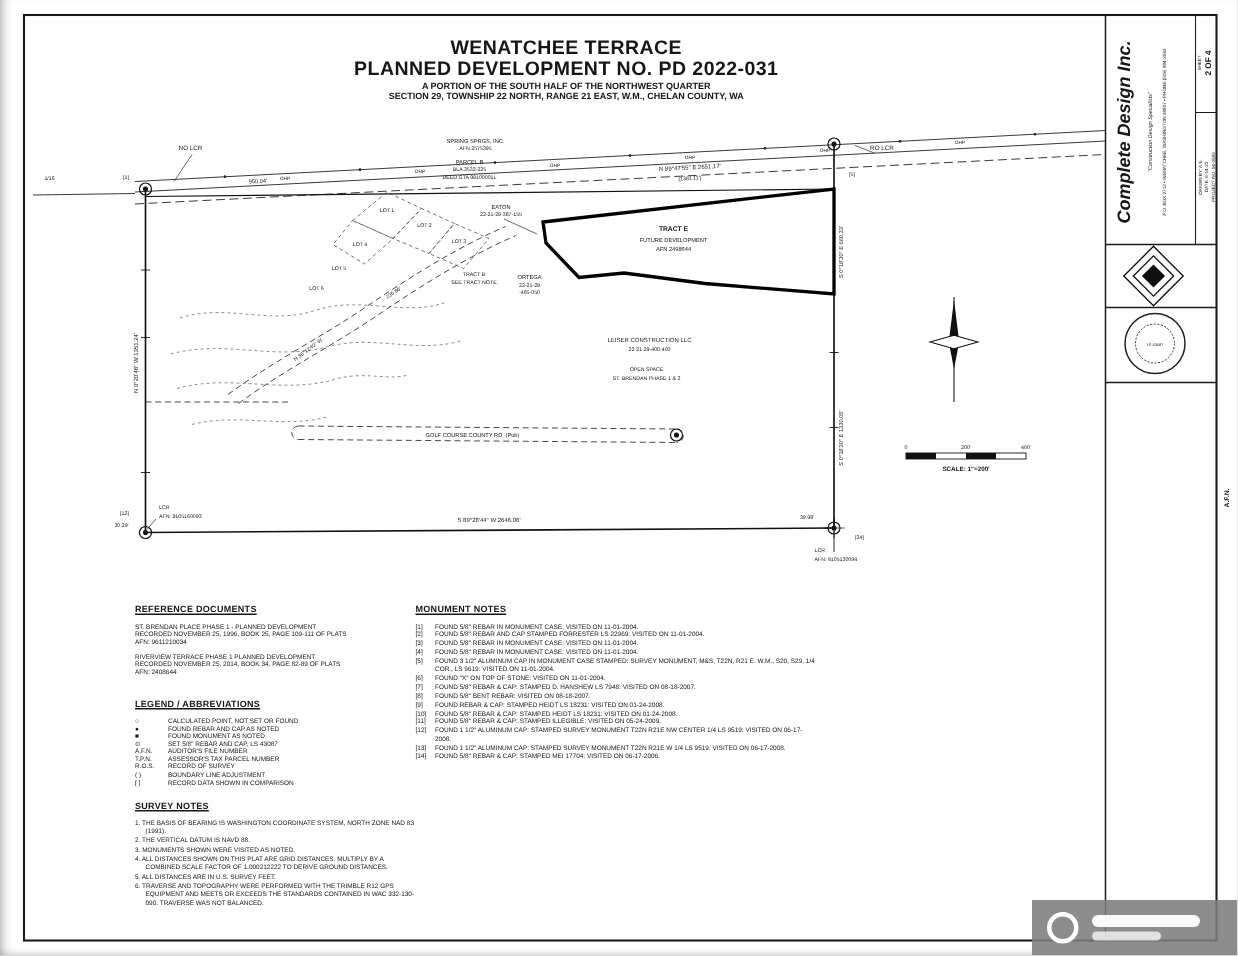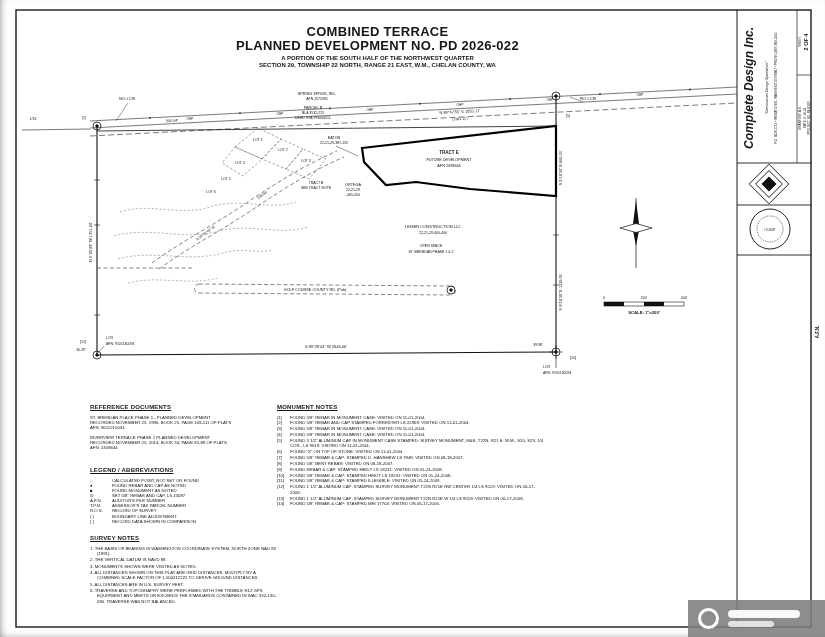--- a/index.html
+++ b/index.html
@@ -256,22 +256,22 @@
         <circle cx="770" cy="229" r="20" stroke-width="1"></circle>
         <circle cx="770" cy="229" r="13" stroke-width="0.6" stroke-dasharray="1.4,1"></circle>
         <text class="sealc" x="770" y="230.5" text-anchor="middle" stroke="none">LS 43087</text>
       </g>
     </g>
 
     <text class="s45" text-anchor="middle" transform="translate(819,332) rotate(-90)">A.F.N.</text>
   </svg>
 
   <div class="titles">
-    <div class="t1">COMBINED TERRACE</div>
-    <div class="t2">PLANNED DEVELOPMENT NO. PD 2026-022</div>
+    <div class="t1">WENATCHEE TERRACE</div>
+    <div class="t2">PLANNED DEVELOPMENT NO. PD 2022-031</div>
     <div class="t3">A PORTION OF THE SOUTH HALF OF THE NORTHWEST QUARTER</div>
     <div class="t4">SECTION 29, TOWNSHIP 22 NORTH, RANGE 21 EAST, W.M., CHELAN COUNTY, WA</div>
   </div>
 
   <div class="txtblock refdocs">
     <h4>REFERENCE DOCUMENTS</h4>
     <div class="item">ST. BRENDAN PLACE PHASE 1 - PLANNED DEVELOPMENT
 RECORDED NOVEMBER 25, 1996, BOOK 25, PAGE 109-111 OF PLATS
 AFN: 9611210034</div>
     <div class="item">RIVERVIEW TERRACE PHASE 1 PLANNED DEVELOPMENT

